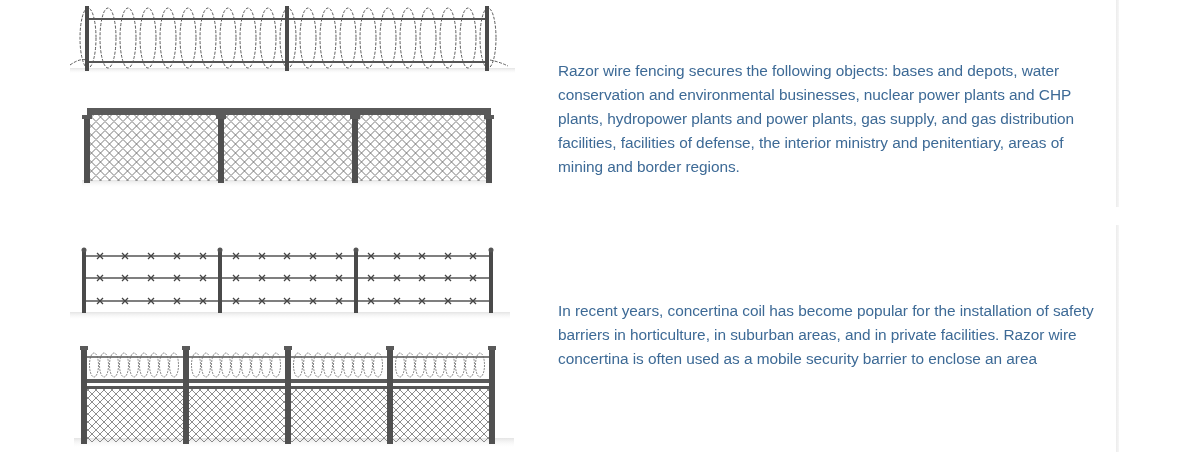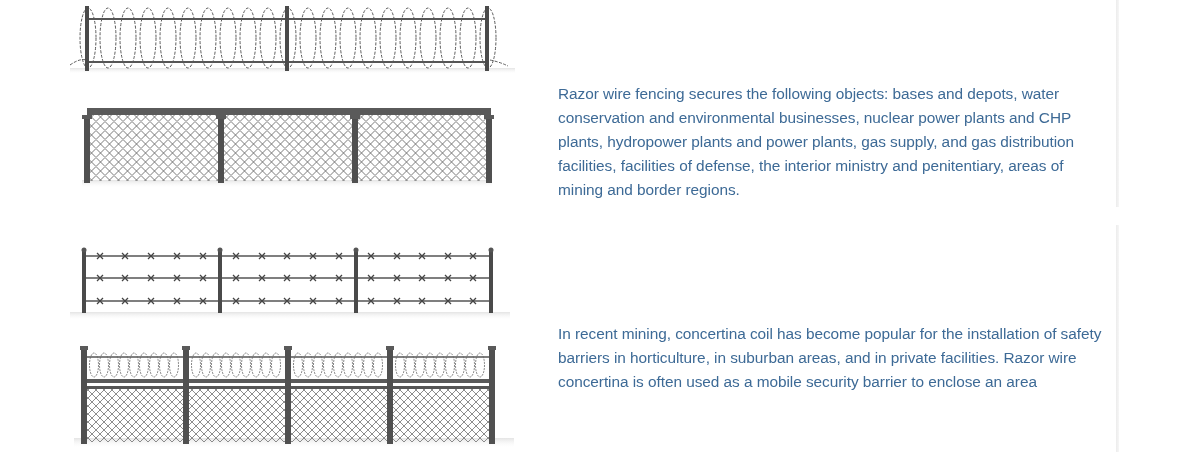--- a/index.html
+++ b/index.html
@@ -18,21 +18,20 @@
   .divider-2 { top: 225px; height: 227px; }
 
   .figure { position: absolute; left: 60px; width: 480px; }
   .row-1 .figure { top: 0; height: 200px; }
   .row-2 .figure { top: 5px; height: 222px; }
 
   .text {
     position: absolute; left: 558px; width: 545px;
     font-size: 15.4px; line-height: 24px; color: #3d6a96;
     letter-spacing: -0.05px;
-    margin-top: 23px;
   }
   .row-1 .text { top: 59px; }
   .row-2 .text { top: 74px; }
 
   svg { display: block; }
 </style>
 </head>
 <body>
 
 <section class="row row-1">
@@ -231,15 +230,15 @@
           <rect x="122" y="116" width="8" height="4" fill="#5a5a5a"></rect>
         <rect x="225" y="118" width="6" height="96" fill="#505050"></rect>
           <rect x="224" y="116" width="8" height="4" fill="#5a5a5a"></rect>
         <rect x="327" y="118" width="6" height="96" fill="#505050"></rect>
           <rect x="326" y="116" width="8" height="4" fill="#5a5a5a"></rect>
         <rect x="429" y="118" width="6" height="96" fill="#505050"></rect>
           <rect x="428" y="116" width="8" height="4" fill="#5a5a5a"></rect>
       </g>
     </svg>
   </div>
-  <p class="text">In recent mining, concertina coil has become popular for the installation of safety barriers in horticulture, in suburban areas, and in private facilities. Razor wire concertina is often used as a mobile security barrier to enclose an area</p>
+  <p class="text">In recent years, concertina coil has become popular for the installation of safety barriers in horticulture, in suburban areas, and in private facilities. Razor wire concertina is often used as a mobile security barrier to enclose an area</p>
 </section>
 <div class="divider divider-2"></div>
 
 </body></html>

